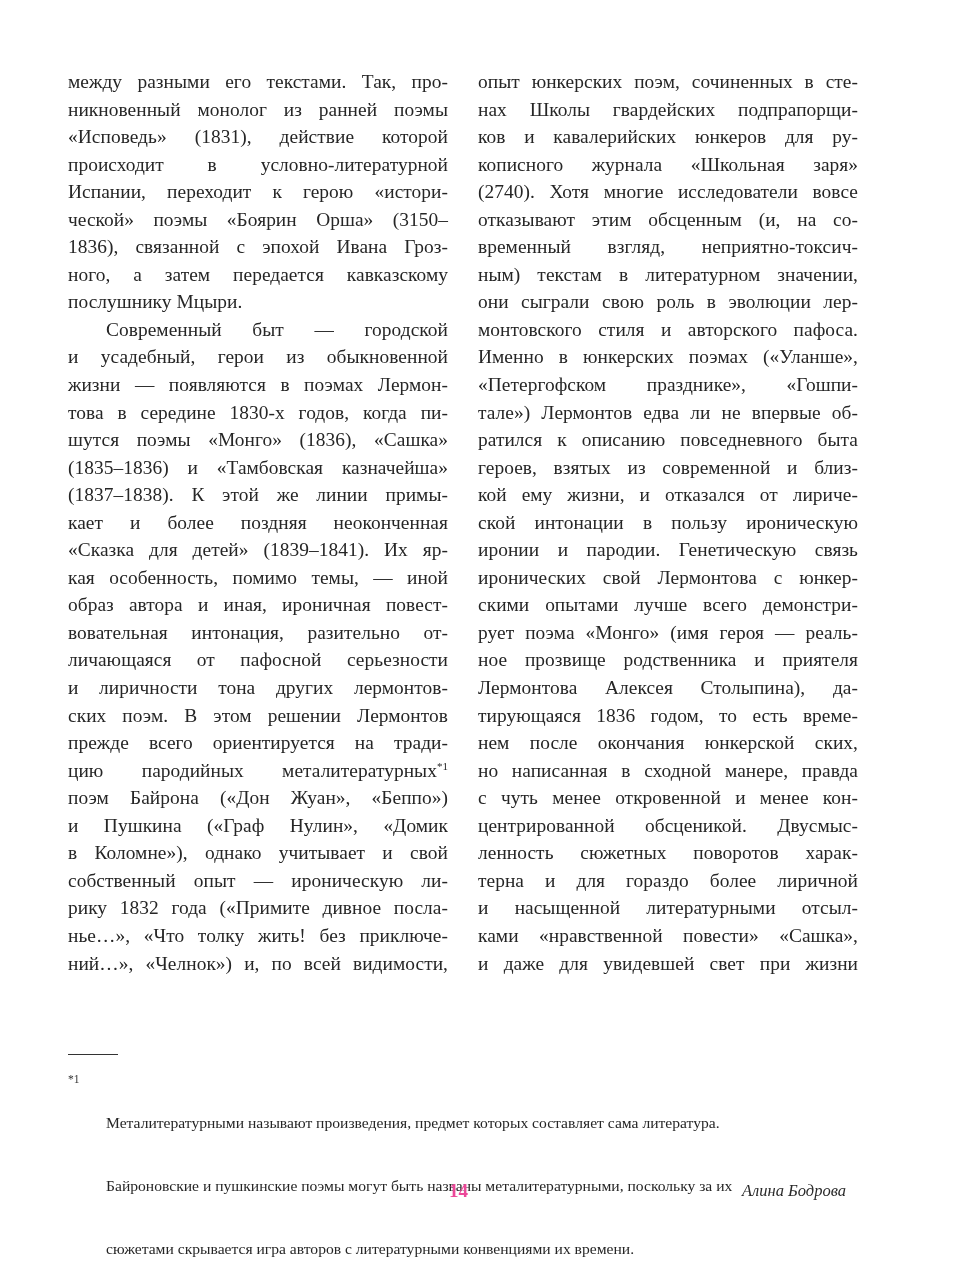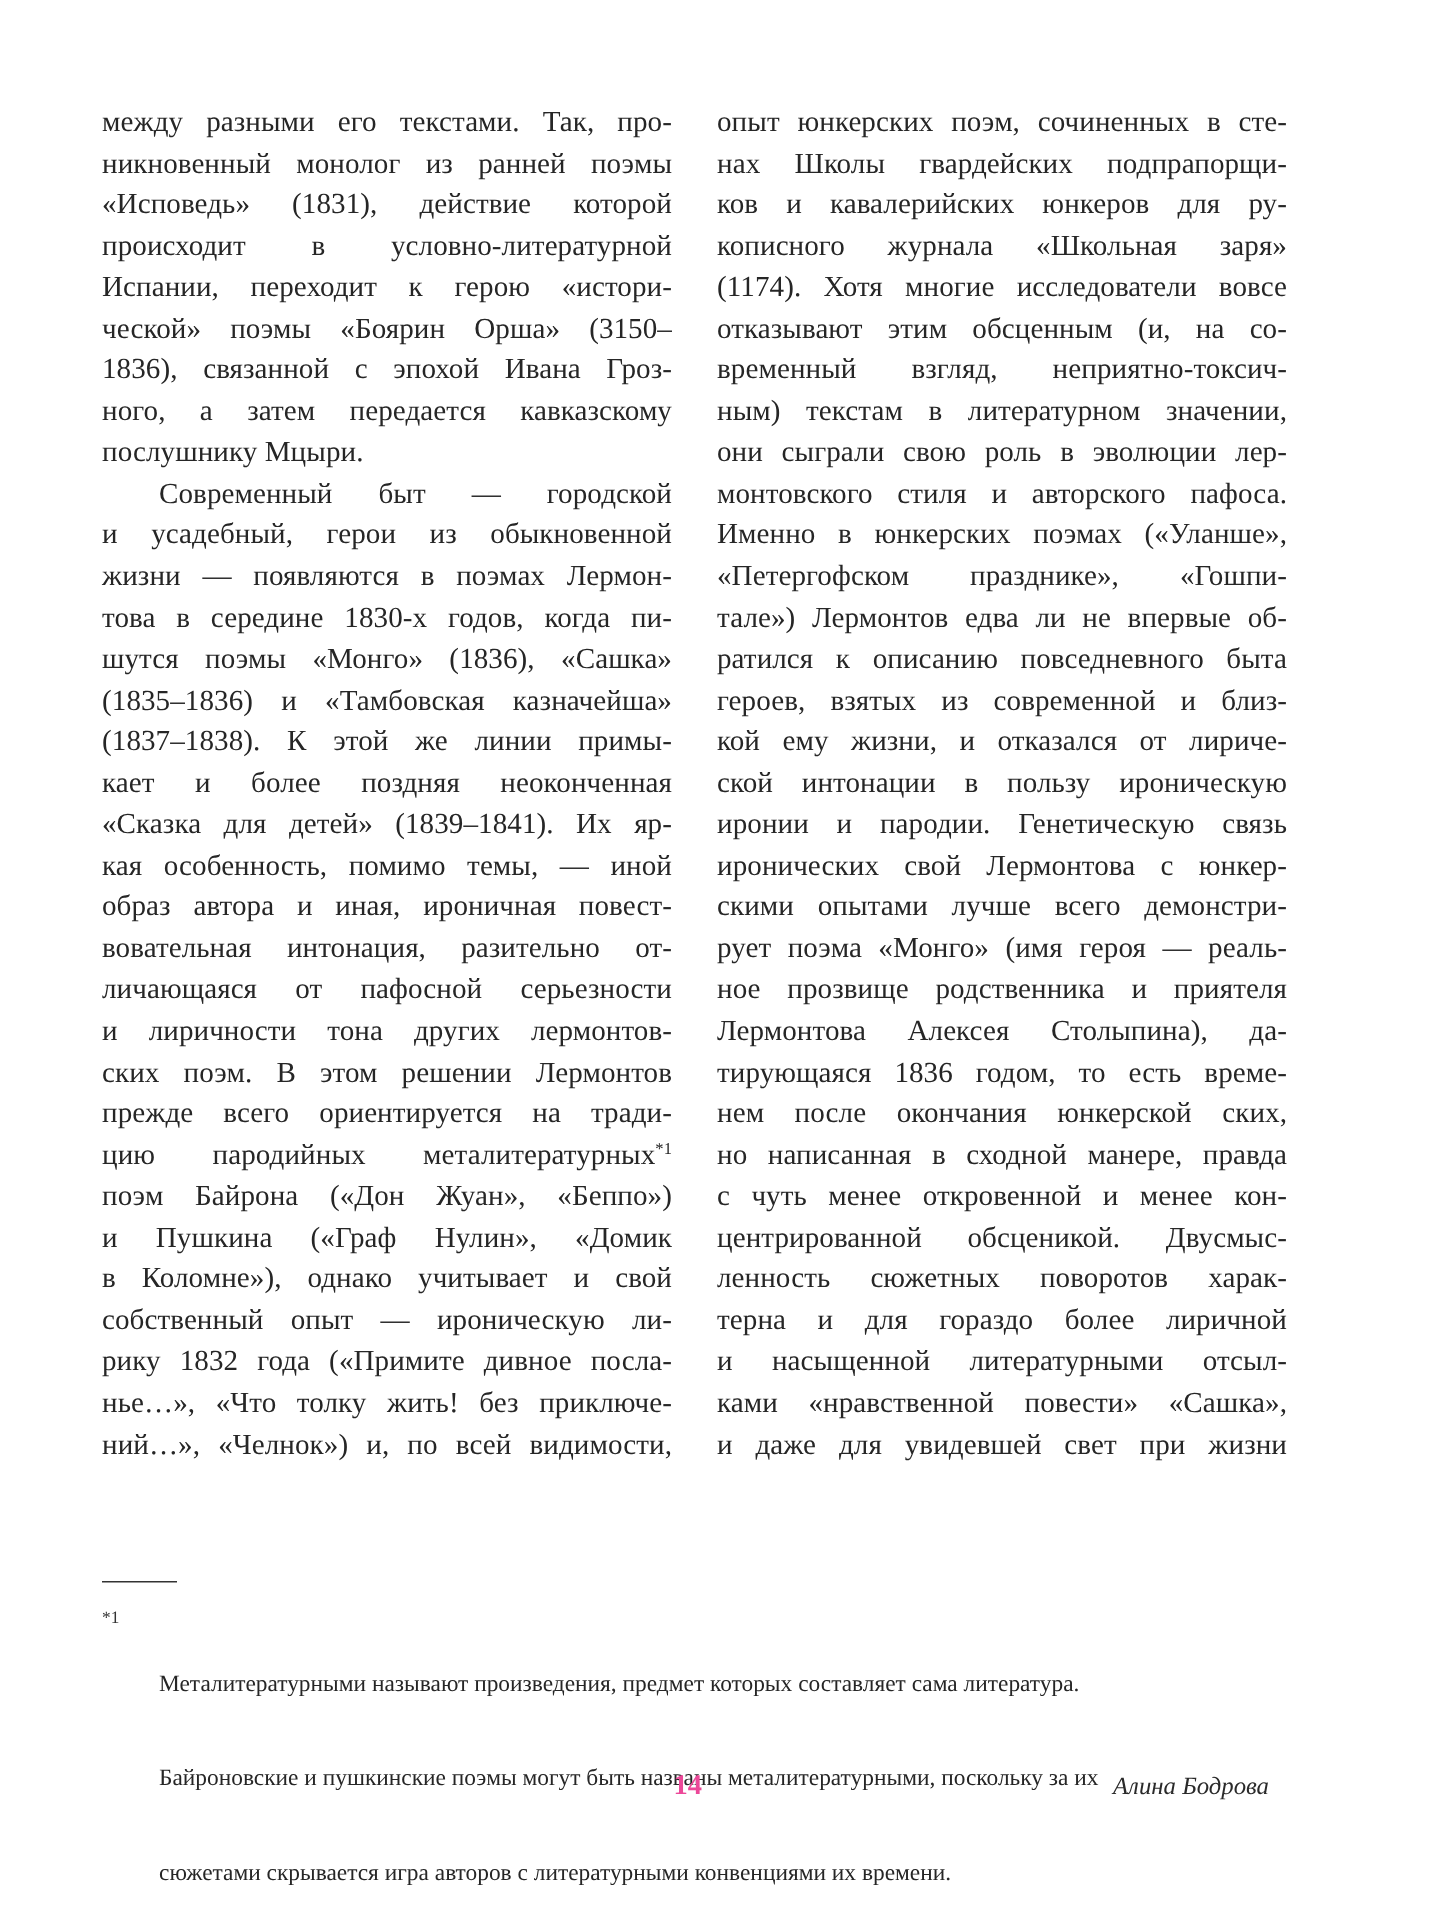--- a/index.html
+++ b/index.html
@@ -135,21 +135,21 @@
     <span class="line">рику 1832 года («Примите дивное посла-</span>
     <span class="line">нье…», «Что толку жить! без приключе-</span>
     <span class="line">ний…», «Челнок») и, по всей видимости,</span>
   </div>
 
   <div class="column col-right">
     <span class="line">опыт юнкерских поэм, сочиненных в сте-</span>
     <span class="line">нах Школы гвардейских подпрапорщи-</span>
     <span class="line">ков и кавалерийских юнкеров для ру-</span>
     <span class="line">кописного журнала «Школьная заря»</span>
-    <span class="line">(1174). Хотя многие исследователи вовсе</span>
+    <span class="line">(2740). Хотя многие исследователи вовсе</span>
     <span class="line">отказывают этим обсценным (и, на со-</span>
     <span class="line">временный взгляд, неприятно-токсич-</span>
     <span class="line">ным) текстам в литературном значении,</span>
     <span class="line">они сыграли свою роль в эволюции лер-</span>
     <span class="line">монтовского стиля и авторского пафоса.</span>
     <span class="line">Именно в юнкерских поэмах («Уланше»,</span>
     <span class="line">«Петергофском празднике», «Гошпи-</span>
     <span class="line">тале») Лермонтов едва ли не впервые об-</span>
     <span class="line">ратился к описанию повседневного быта</span>
     <span class="line">героев, взятых из современной и близ-</span>

